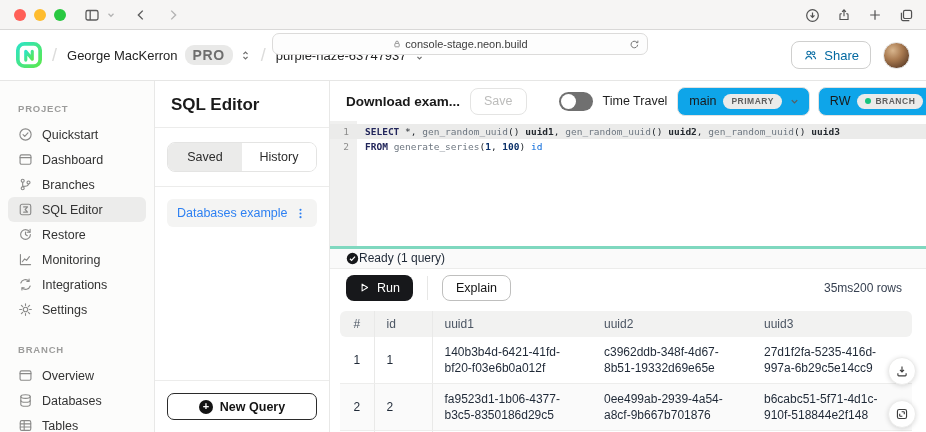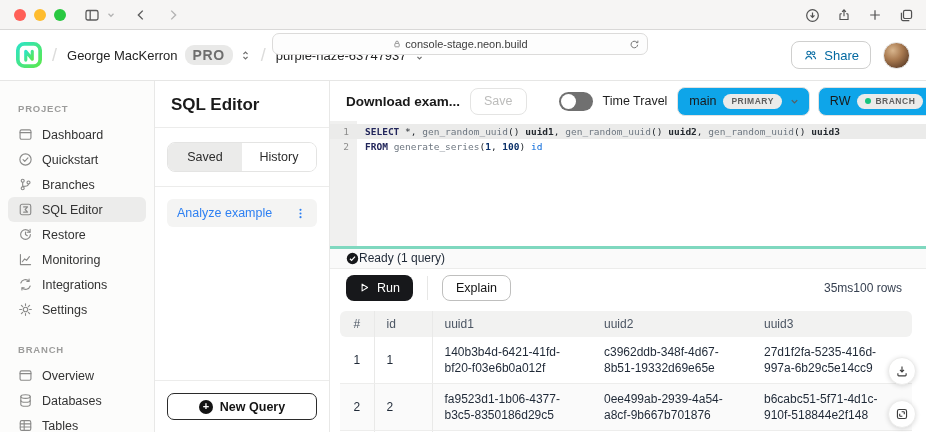--- a/index.html
+++ b/index.html
@@ -255,34 +255,34 @@
   </div>
 
   <div class="main">
 
     <div class="sidebar">
       <div class="side-label">PROJECT</div>
       <div id="project-items">
           <div class="side-item">
             <span class="ic">
               <svg width="15" height="15" viewBox="0 0 16 16" stroke="currentColor" stroke-width="1.2" stroke-linecap="round" stroke-linejoin="round" fill="none">
+                <circle cx="8" cy="8" r="6" fill="none"></circle>
+                <path d="M5.4 8.1l1.8 1.8 3.4-3.7" fill="none"></path>
+              </svg>
+            </span>
+            <span>Quickstart</span>
+          </div>
+          <div class="side-item">
+            <span class="ic">
+              <svg width="15" height="15" viewBox="0 0 16 16" stroke="currentColor" stroke-width="1.2" stroke-linecap="round" stroke-linejoin="round" fill="none">
                 <rect x="2.2" y="3" width="11.6" height="10" rx="1.6" fill="none"></rect>
                 <path d="M2.2 6h11.6" fill="none"></path>
               </svg>
             </span>
             <span>Dashboard</span>
-          </div>
-          <div class="side-item">
-            <span class="ic">
-              <svg width="15" height="15" viewBox="0 0 16 16" stroke="currentColor" stroke-width="1.2" stroke-linecap="round" stroke-linejoin="round" fill="none">
-                <circle cx="8" cy="8" r="6" fill="none"></circle>
-                <path d="M5.4 8.1l1.8 1.8 3.4-3.7" fill="none"></path>
-              </svg>
-            </span>
-            <span>Quickstart</span>
           </div>
           <div class="side-item">
             <span class="ic">
               <svg width="15" height="15" viewBox="0 0 16 16" stroke="currentColor" stroke-width="1.2" stroke-linecap="round" stroke-linejoin="round" fill="none">
                 <circle cx="5" cy="4" r="1.6" fill="none"></circle>
                 <circle cx="5" cy="12" r="1.6" fill="none"></circle>
                 <circle cx="11.2" cy="5.8" r="1.6" fill="none"></circle>
                 <path d="M5 5.6v4.8M11.2 7.4c0 2.6-3.4 2.6-6.2 2.6" fill="none"></path>
               </svg>
             </span>
@@ -371,21 +371,21 @@
 
     <div class="saved-panel">
       <div class="sp-title">SQL Editor</div>
       <div class="sp-div"></div>
       <div class="tab-group">
         <div class="tab active">Saved</div>
         <div class="tab">History</div>
       </div>
       <div class="sp-div"></div>
       <div class="saved-item">
-        <span class="lbl">Analyze example</span>
+        <span class="lbl">Databases example</span>
         <span class="kebab">
           <svg width="13" height="13" viewBox="0 0 16 16" fill="currentColor">
               <circle cx="8" cy="3.5" r="1.3"></circle>
               <circle cx="8" cy="8" r="1.3"></circle>
               <circle cx="8" cy="12.5" r="1.3"></circle>
             </svg>
         </span>
       </div>
       <div class="sp-footer">
         <button class="new-query-btn">
@@ -463,21 +463,21 @@
             <svg width="11" height="11" viewBox="0 0 16 16" fill="none" stroke="#fff" stroke-width="1.5" stroke-linejoin="round">
                 <path d="M4.5 3v10l8-5z"></path>
               </svg>
           </span>
           <span>Run</span>
         </button>
         <span class="vsep" style="margin:0 14px;"></span>
         <button class="ghost-btn">Explain</button>
         <div class="metrics">
           <span>35ms</span>
-          <span>100 rows</span>
+          <span>200 rows</span>
         </div>
       </div>
 
       <div class="results-wrap">
         <table class="results">
           <colgroup>
               <col class="col-hash">
               <col class="col-id">
               <col>
               <col>

